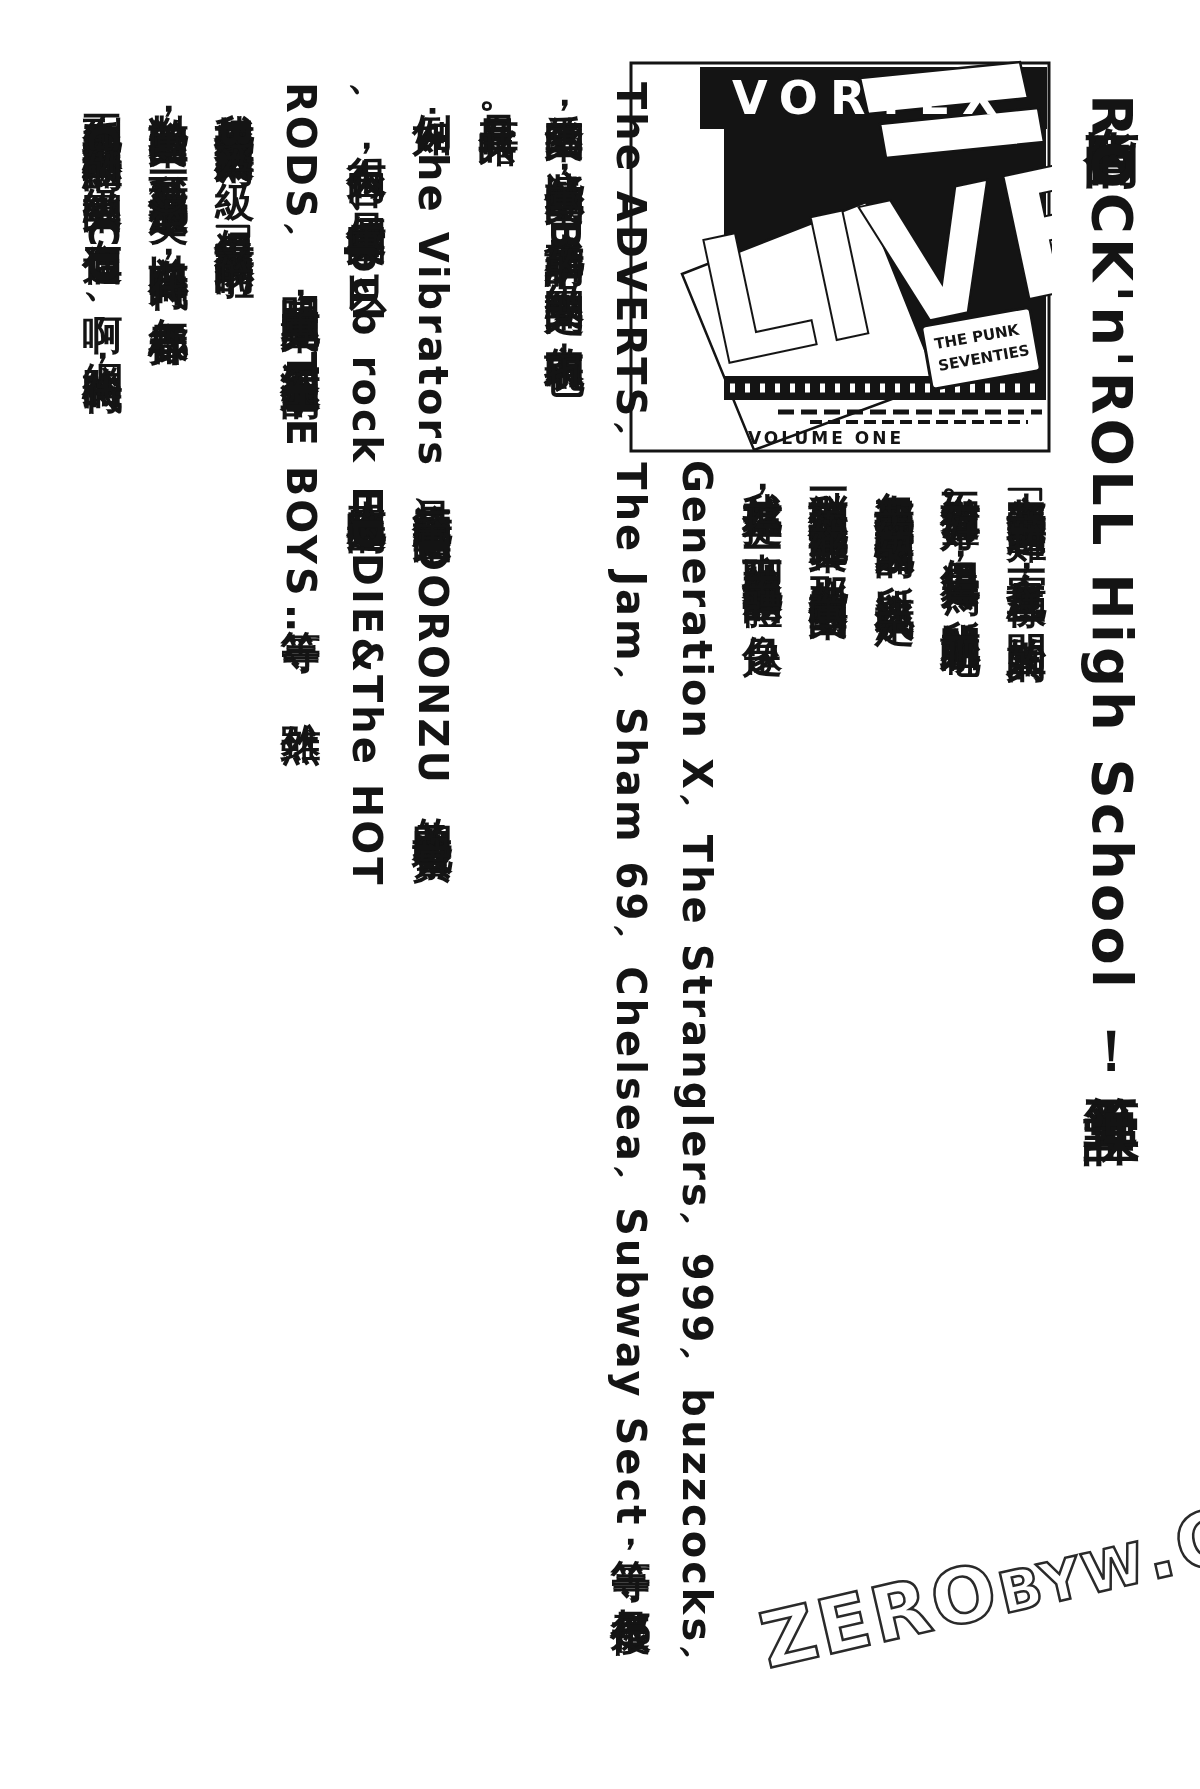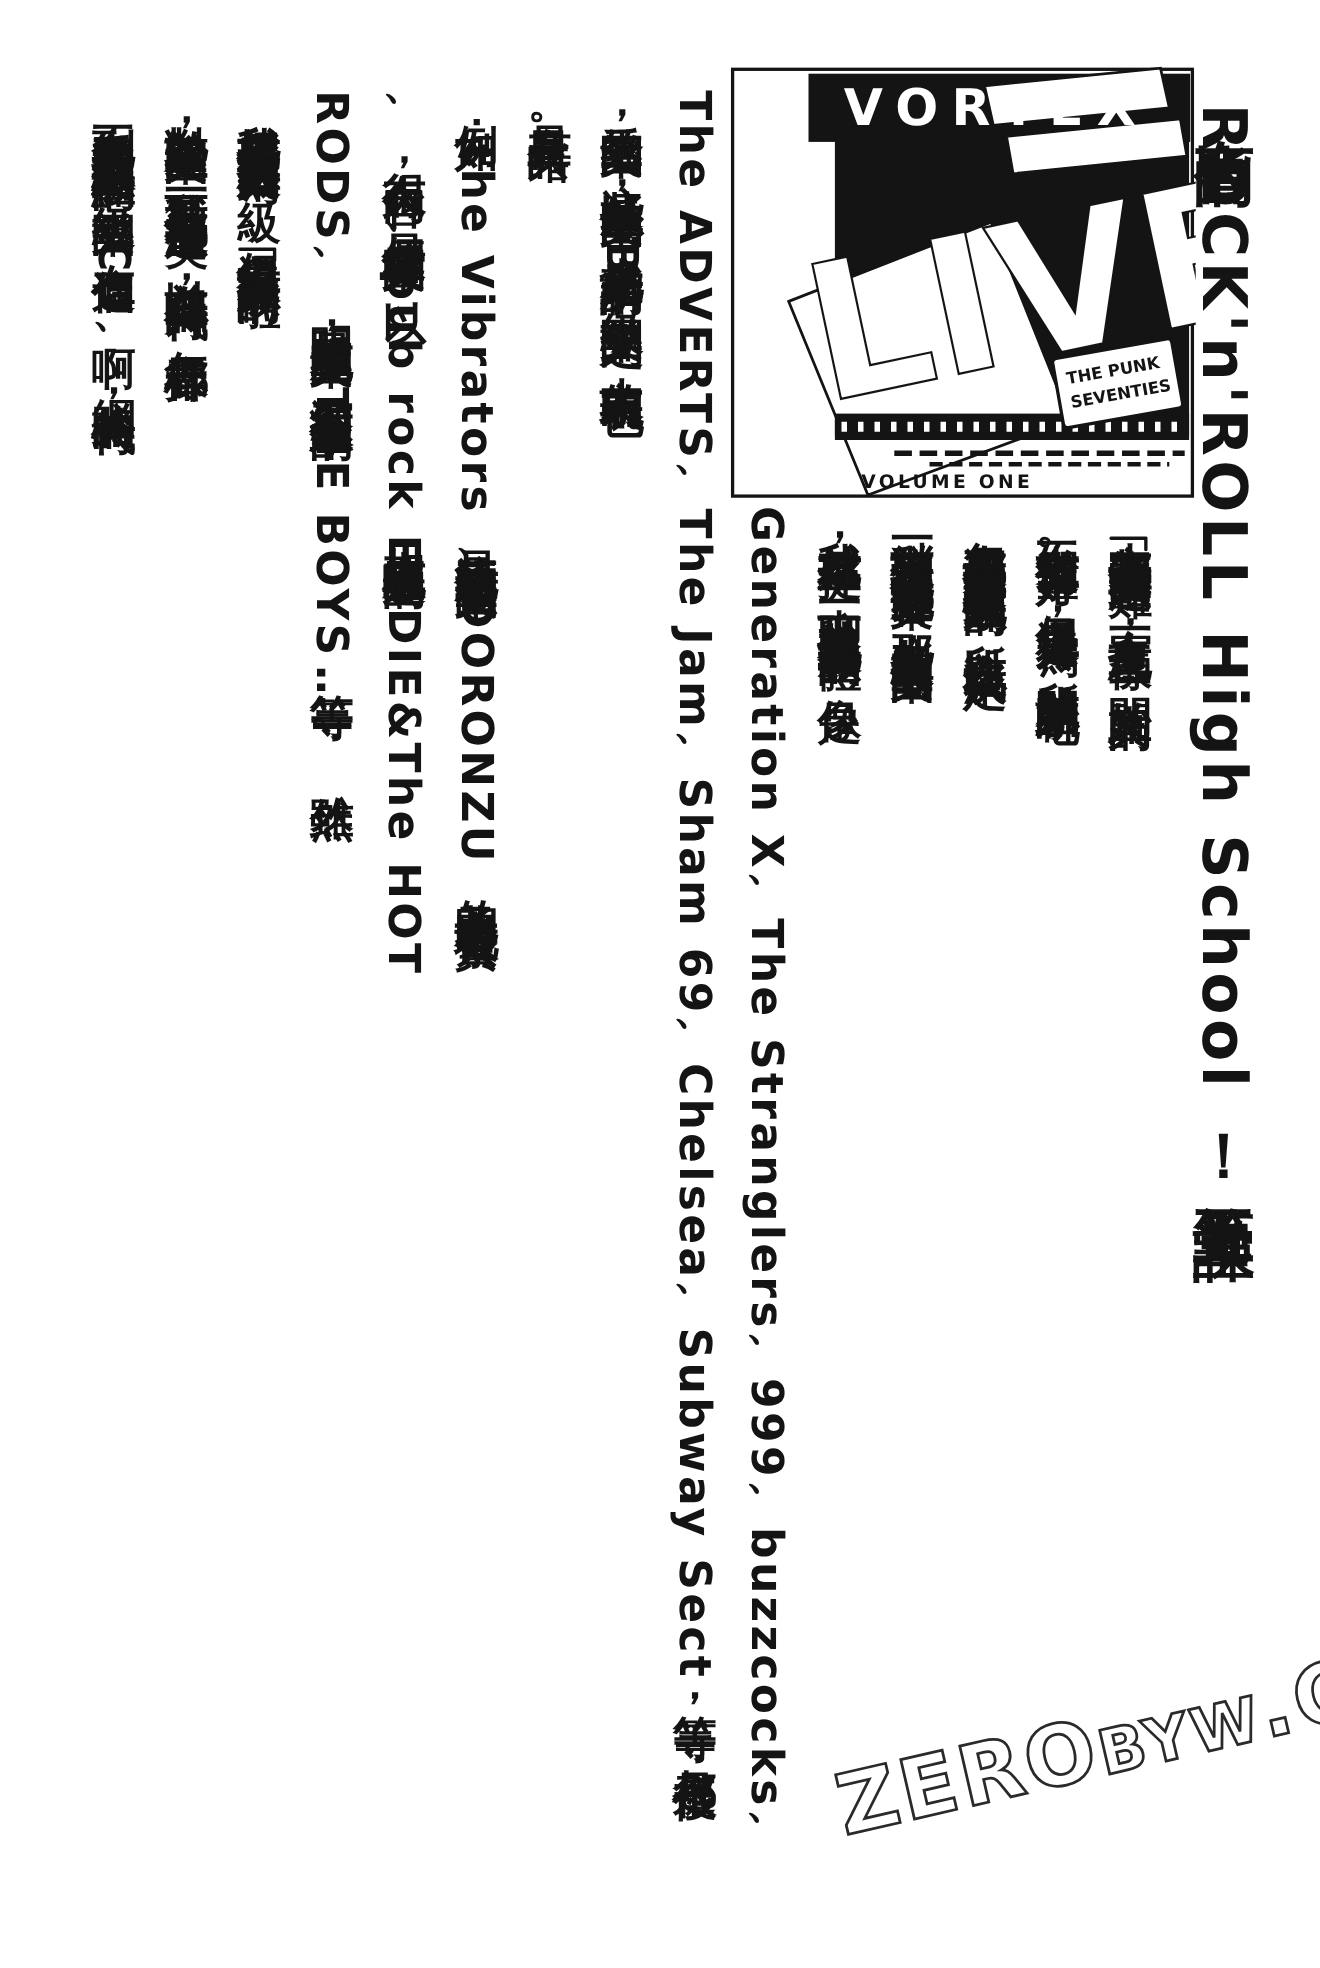--- a/index.html
+++ b/index.html
@@ -31,21 +31,21 @@
     font-size:40px;
     line-height:66px;
     letter-spacing:3px;
     white-space:nowrap;
   }
   .col.below-image{margin-top:378px;}
 
   
   .album-cover{
     position:absolute;
-    left:663px;top:60px;
+    left:628px;top:60px;
     width:424px;height:394px;
   }
   .album-cover svg{display:block;width:100%;height:100%;}
 
   
   .watermark{
     position:absolute;
     left:762px;top:1598px;
     transform:rotate(-13deg);
     transform-origin:left center;

